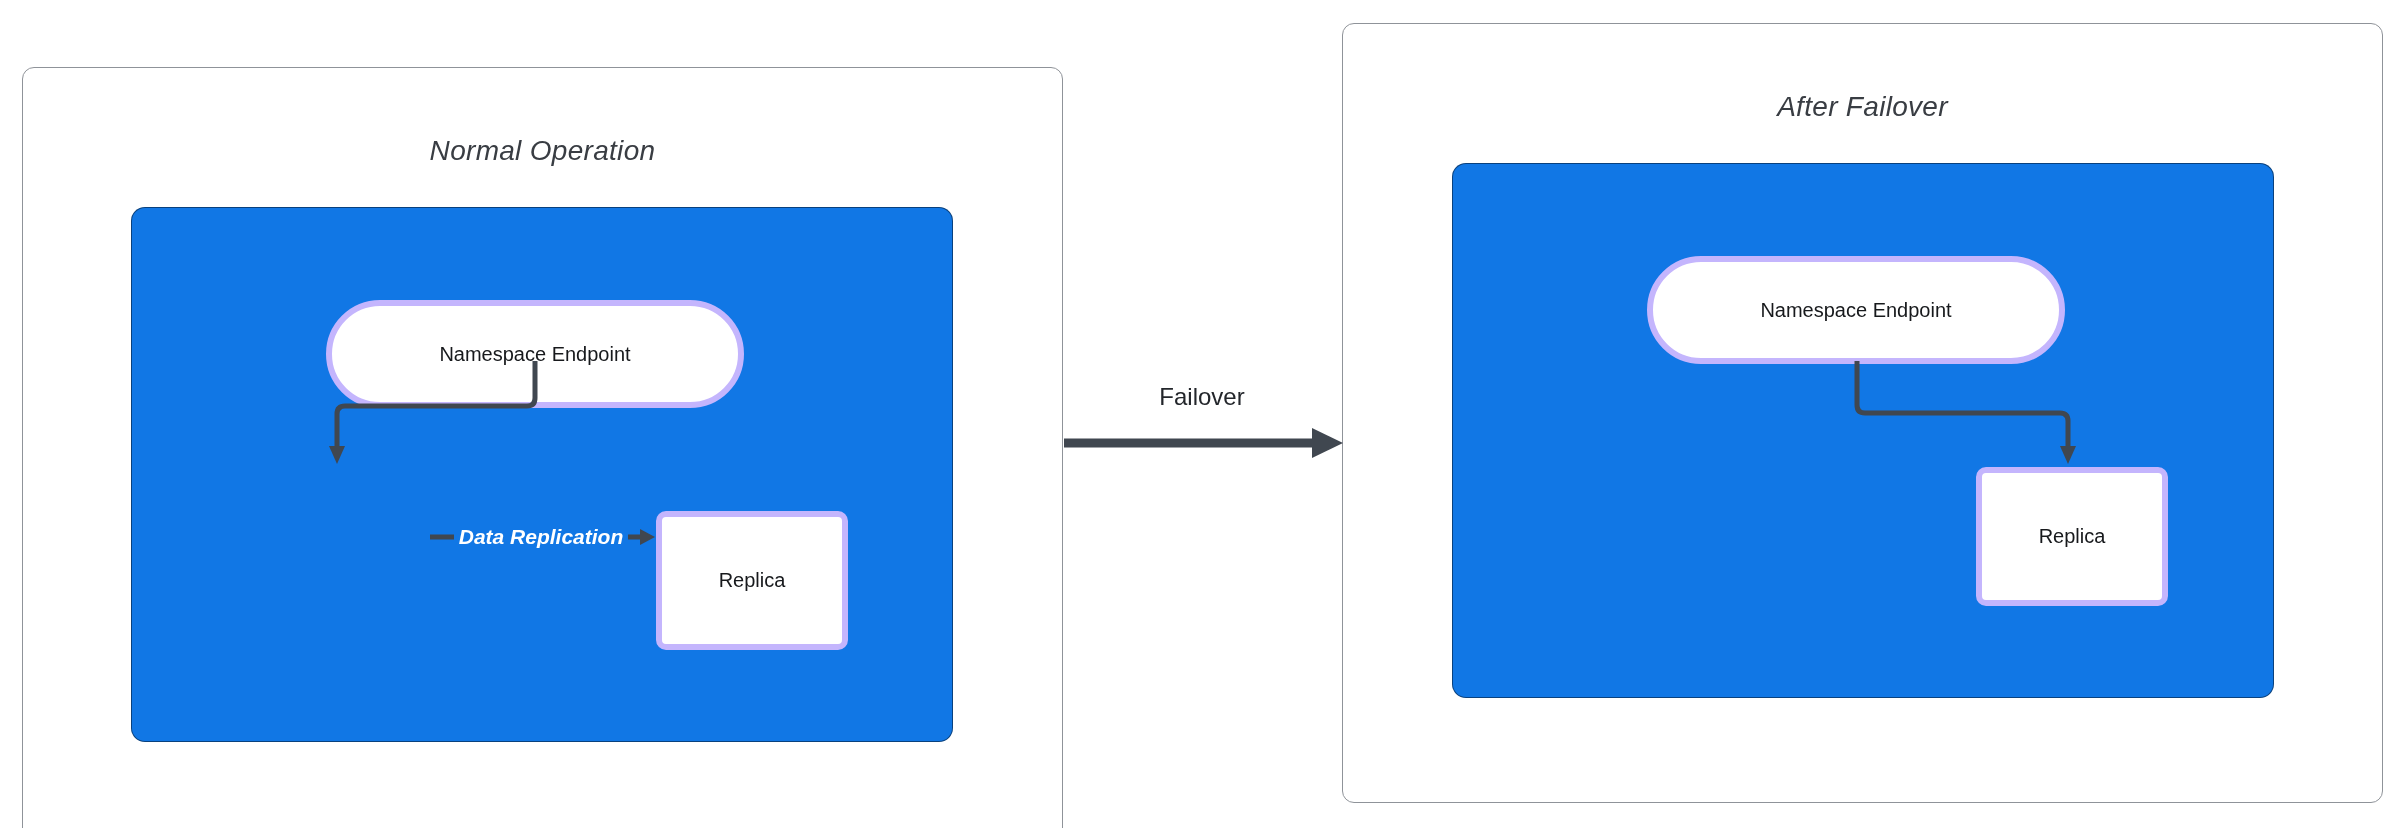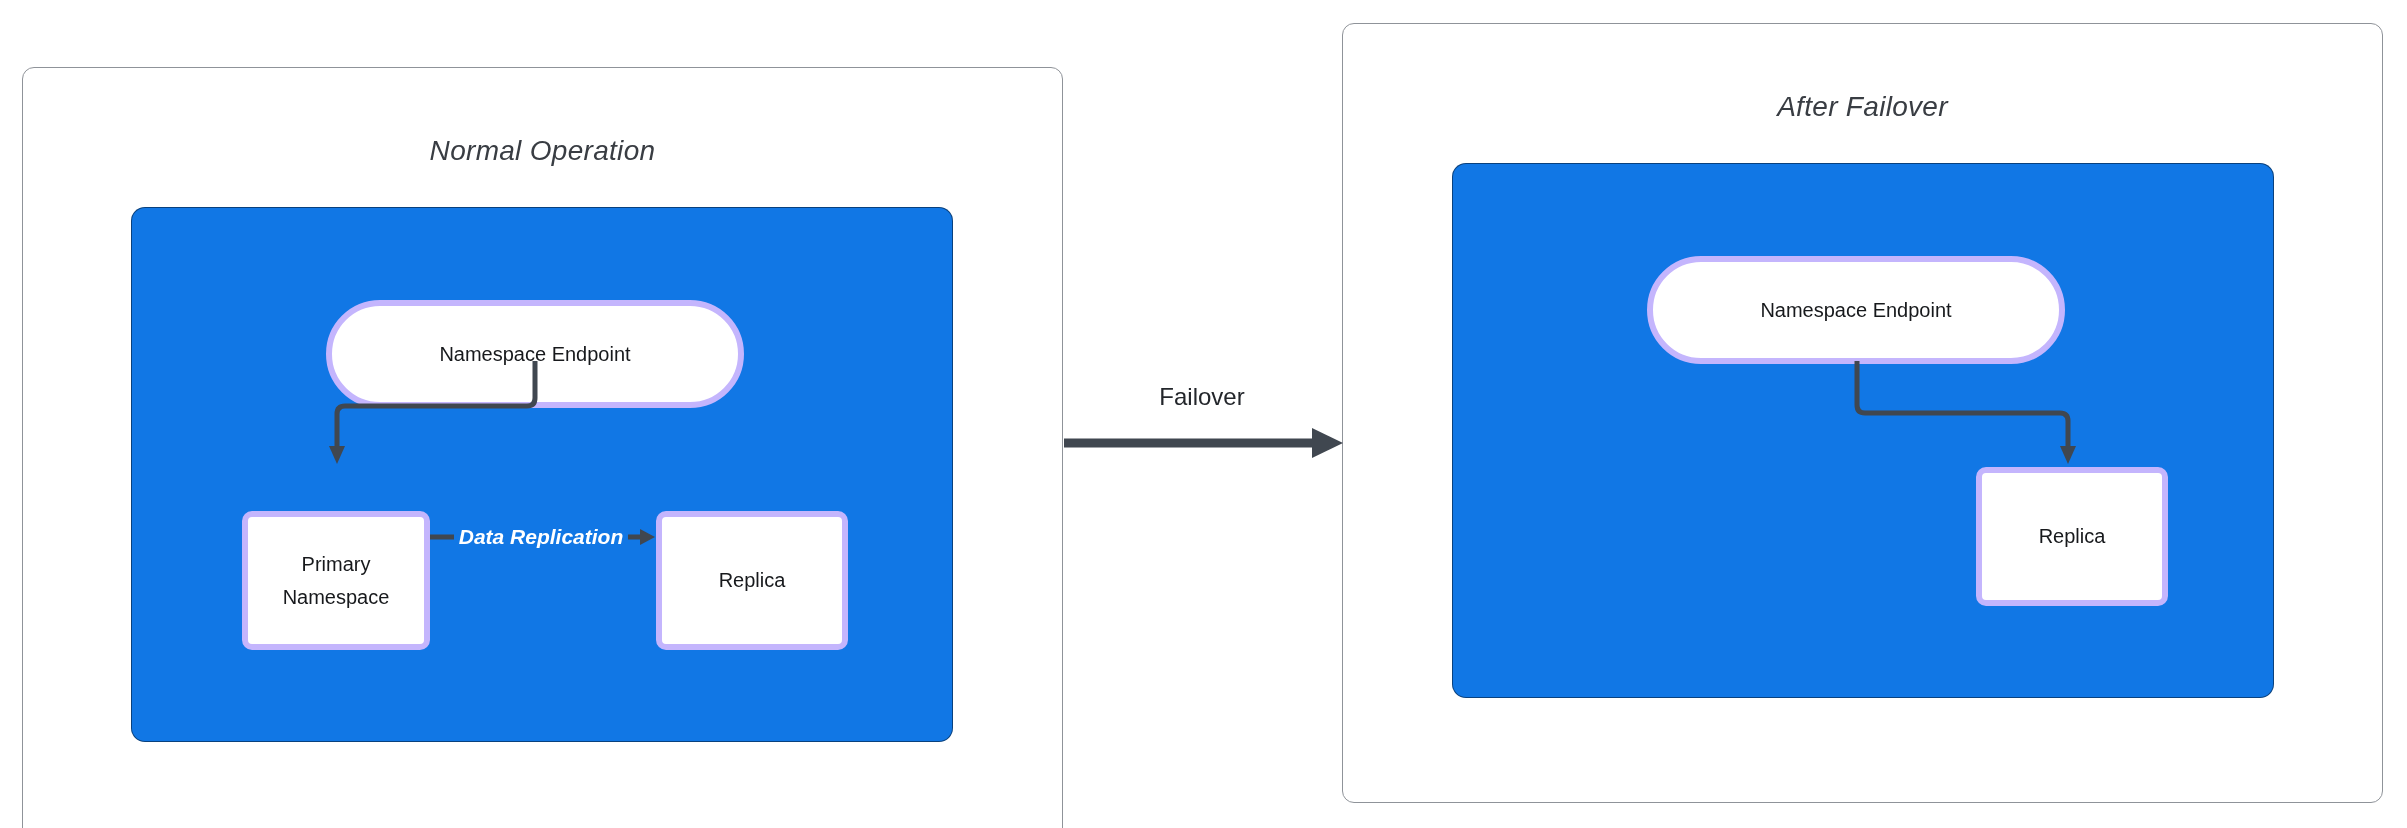--- a/index.html
+++ b/index.html
@@ -119,23 +119,20 @@
 <body>
 
 <div class="page">
 
   <div class="panel panel-left">
     <div class="panel-title">Normal Operation</div>
     <div class="blue-container blue-left">
       <div class="node node-pill">
         <span>Namespace Endpoint</span>
       </div>
-      <div class="node node-rect node-primary">
-        <span>Primary Namespace</span>
-      </div>
       <div class="node node-rect node-replica-l">
         <span>Replica</span>
       </div>
     </div>
   </div>
 
   <div class="panel panel-right">
     <div class="panel-title">After Failover</div>
     <div class="blue-container blue-right">
       <div class="node node-pill">

